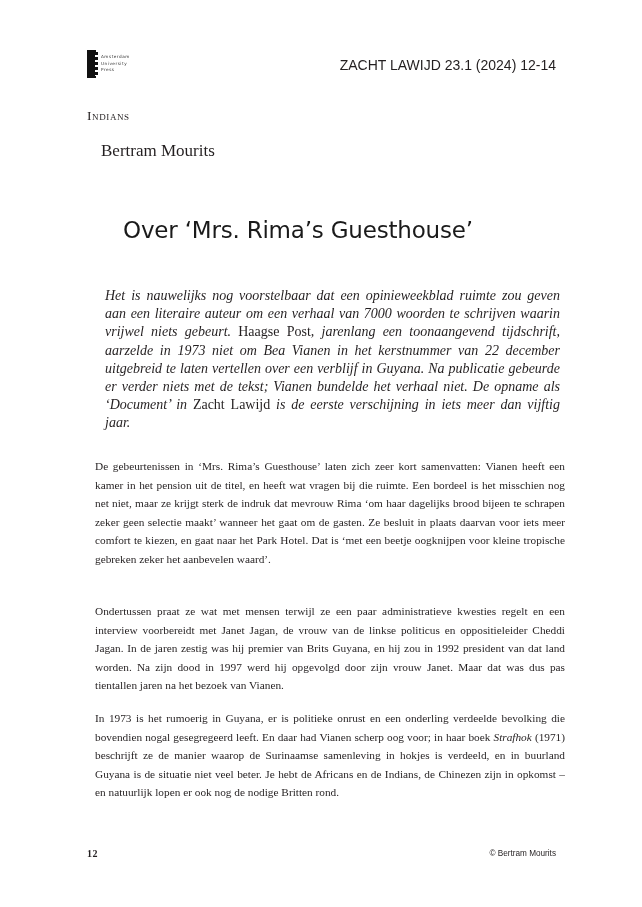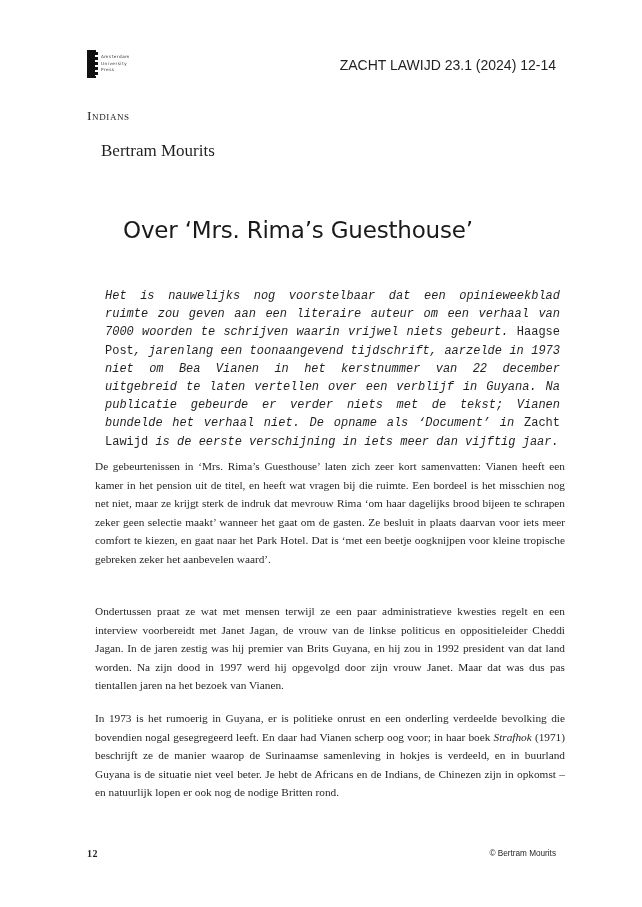--- a/index.html
+++ b/index.html
@@ -83,22 +83,22 @@
       font-weight: normal;
       color: #1a1a1a;
       margin: 12px;
       letter-spacing: -0.2px;
     }
     .intro {
       position: absolute;
       left: 105px;
       top: 287px;
       width: 455px;
-      font-family: Liberation Mono, monospace;
-      font-size: 12px;
+      font-family: Liberation Serif, serif;
+      font-size: 14px;
       line-height: 18.2px;
       color: #231f20;
       margin: 0;
       text-align: justify;
     }
     .intro em { font-style: italic; }
     .intro .roman { font-style: normal; }
     .body-text {
       position: absolute;
       left: 87px;

